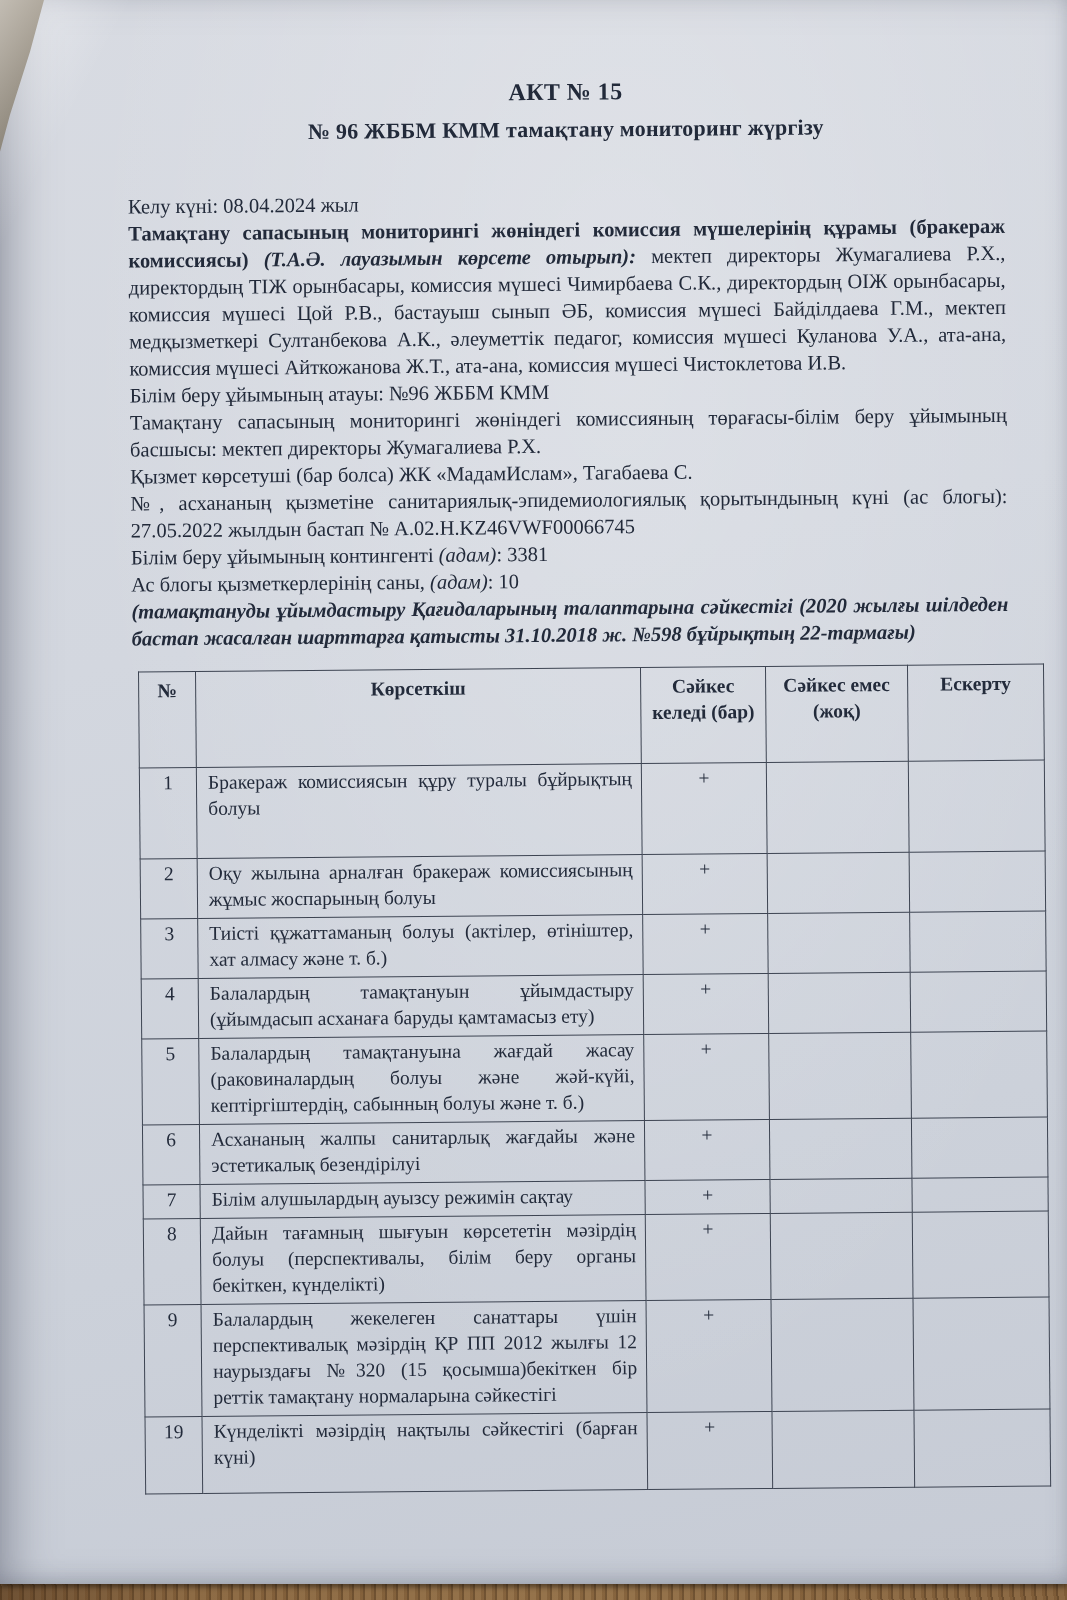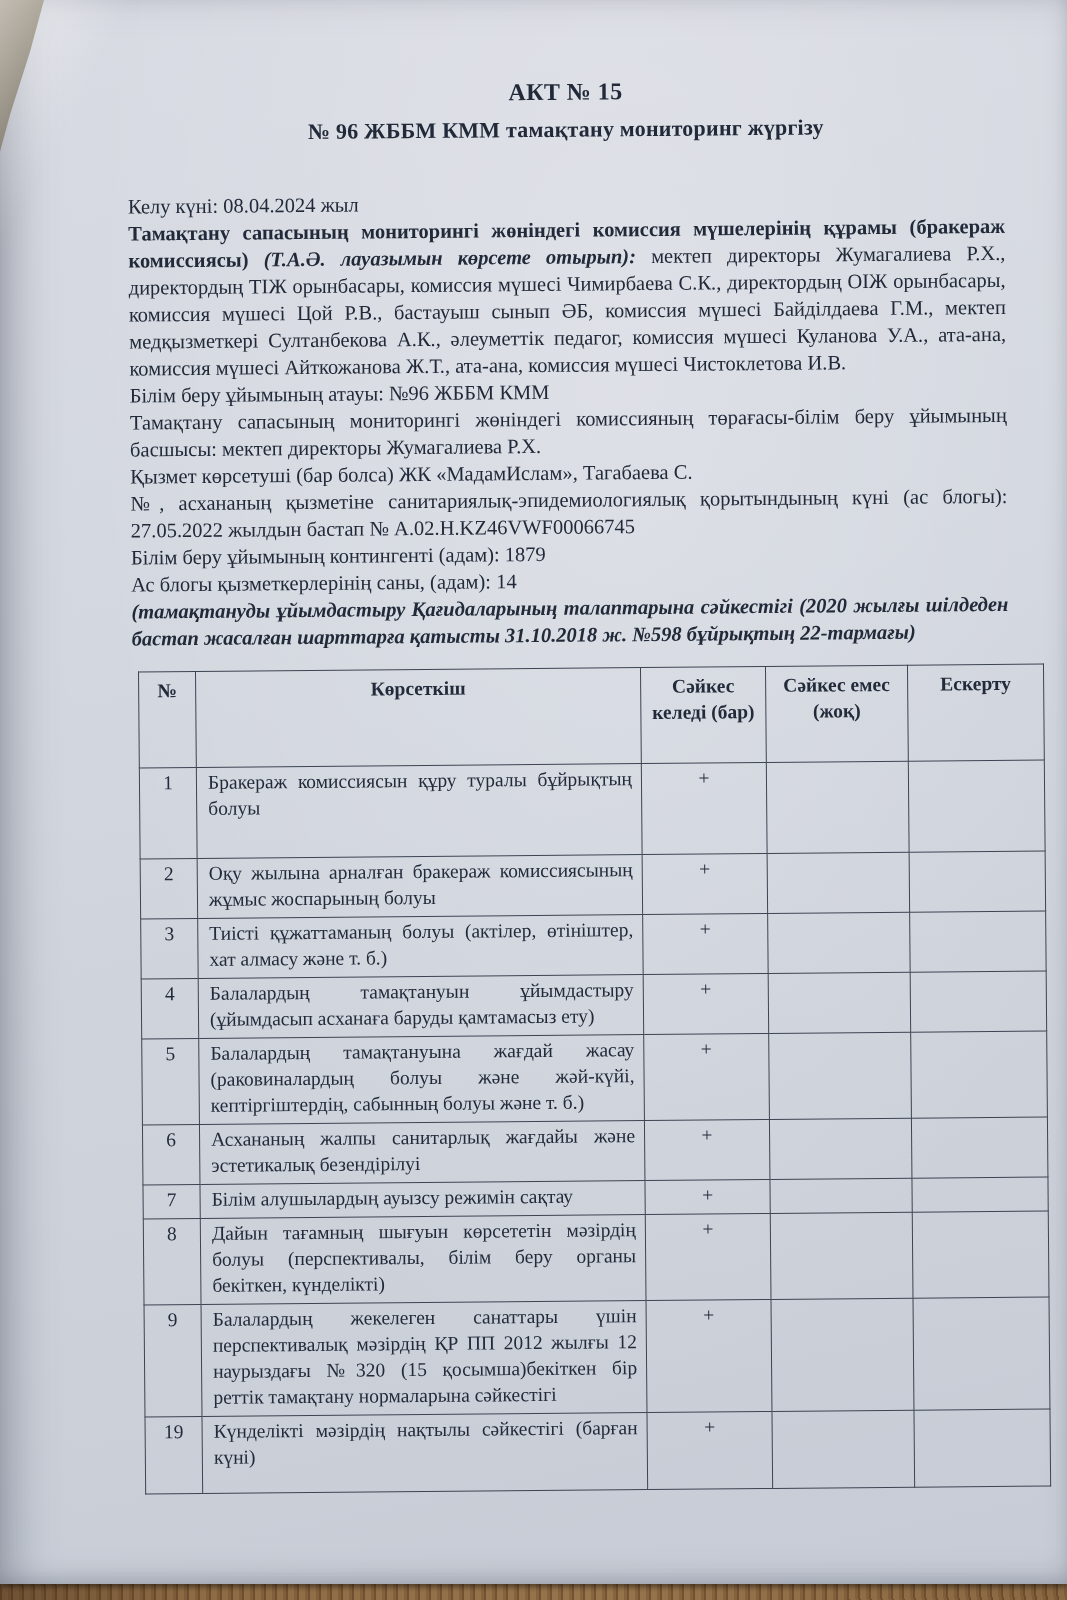--- a/index.html
+++ b/index.html
@@ -50,21 +50,21 @@
   }
   .doc-subtitle{
     font-size:22px;line-height:28px;font-weight:bold;text-align:center;
     margin:0 0 46px 0;letter-spacing:.2px;
   }
   .paragraphs p{
     margin:0;font-size:20.5px;line-height:27px;text-align:justify;
   }
   .seg-normal{font-weight:normal;font-style:normal;}
   .seg-bold{font-weight:bold;}
-  .seg-italic{margin-top:16px;}
+  .seg-italic{font-style:italic;margin-top:16px;}
   .seg-bolditalic{font-weight:bold;font-style:italic;}
 
   table.monitoring{
     border-collapse:collapse;table-layout:fixed;
     width:905px;margin:19px 0 0 6px;
     font-size:19.5px;line-height:26px;color:#232b3b;
   }
   table.monitoring th, table.monitoring td{
     border:1.6px solid #3d4452;
   }
@@ -92,22 +92,22 @@
       <div class="doc-title">АКТ № 15</div>
       <div class="doc-subtitle">№ 96 ЖББМ КММ тамақтану мониторинг жүргізу</div>
 
       <div class="paragraphs" id="paragraphs">
           <p><span class="seg-normal">Келу күні: 08.04.2024 жыл</span></p>
           <p><span class="seg-bold">Тамақтану сапасының мониторингі жөніндегі комиссия мүшелерінің құрамы (бракераж комиссиясы) </span><span class="seg-bolditalic">(Т.А.Ә. лауазымын көрсете отырып):</span><span class="seg-normal"> мектеп директоры Жумагалиева Р.Х., директордың ТІЖ орынбасары, комиссия мүшесі Чимирбаева С.К., директордың ОІЖ орынбасары, комиссия мүшесі Цой Р.В., бастауыш сынып ӘБ, комиссия мүшесі Байділдаева Г.М., мектеп медқызметкері Султанбекова А.К., әлеуметтік педагог, комиссия мүшесі Куланова У.А., ата-ана, комиссия мүшесі Айткожанова Ж.Т., ата-ана, комиссия мүшесі Чистоклетова И.В.</span></p>
           <p><span class="seg-normal">Білім беру ұйымының атауы: №96 ЖББМ КММ</span></p>
           <p><span class="seg-normal">Тамақтану сапасының мониторингі жөніндегі комиссияның төрағасы-білім беру ұйымының басшысы: мектеп директоры Жумагалиева Р.Х.</span></p>
           <p><span class="seg-normal">Қызмет көрсетуші (бар болса) ЖК «МадамИслам», Тагабаева С.</span></p>
           <p><span class="seg-normal">№, асхананың қызметіне санитариялық-эпидемиологиялық қорытындының күні (ас блогы): 27.05.2022 жылдын бастап № А.02.Н.KZ46VWF00066745</span></p>
-          <p><span class="seg-normal">Білім беру ұйымының контингенті </span><span class="seg-italic">(адам)</span><span class="seg-normal">: 1879</span></p>
-          <p><span class="seg-normal">Ас блогы қызметкерлерінің саны, </span><span class="seg-italic">(адам)</span><span class="seg-normal">: 14</span></p>
+          <p><span class="seg-normal">Білім беру ұйымының контингенті </span><span class="seg-italic">(адам)</span><span class="seg-normal">: 3381</span></p>
+          <p><span class="seg-normal">Ас блогы қызметкерлерінің саны, </span><span class="seg-italic">(адам)</span><span class="seg-normal">: 10</span></p>
           <p><span class="seg-bolditalic">(тамақтануды ұйымдастыру Қағидаларының талаптарына сәйкестігі (2020 жылғы шілдеден бастап жасалған шарттарға қатысты 31.10.2018 ж. №598 бұйрықтың 22-тармағы)</span></p>
         </div>
 
       <table class="monitoring">
         <colgroup>
           <col style="width:57px">
           <col style="width:445px">
           <col style="width:125px">
           <col style="width:142px">
           <col style="width:136px">

